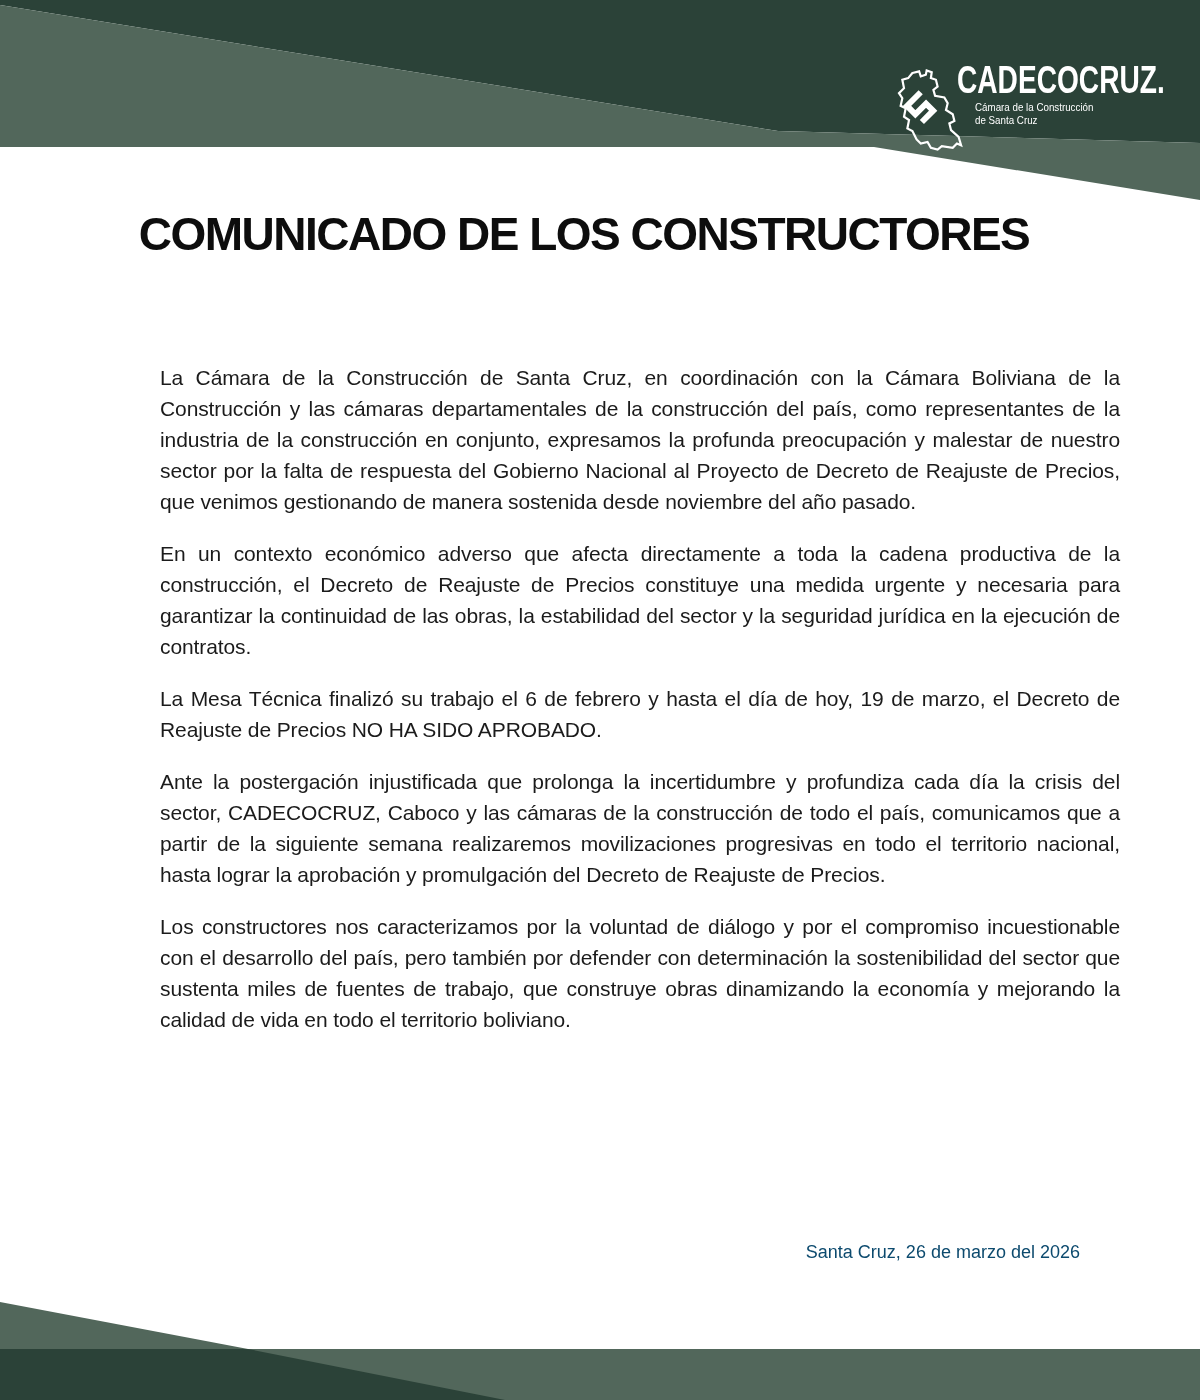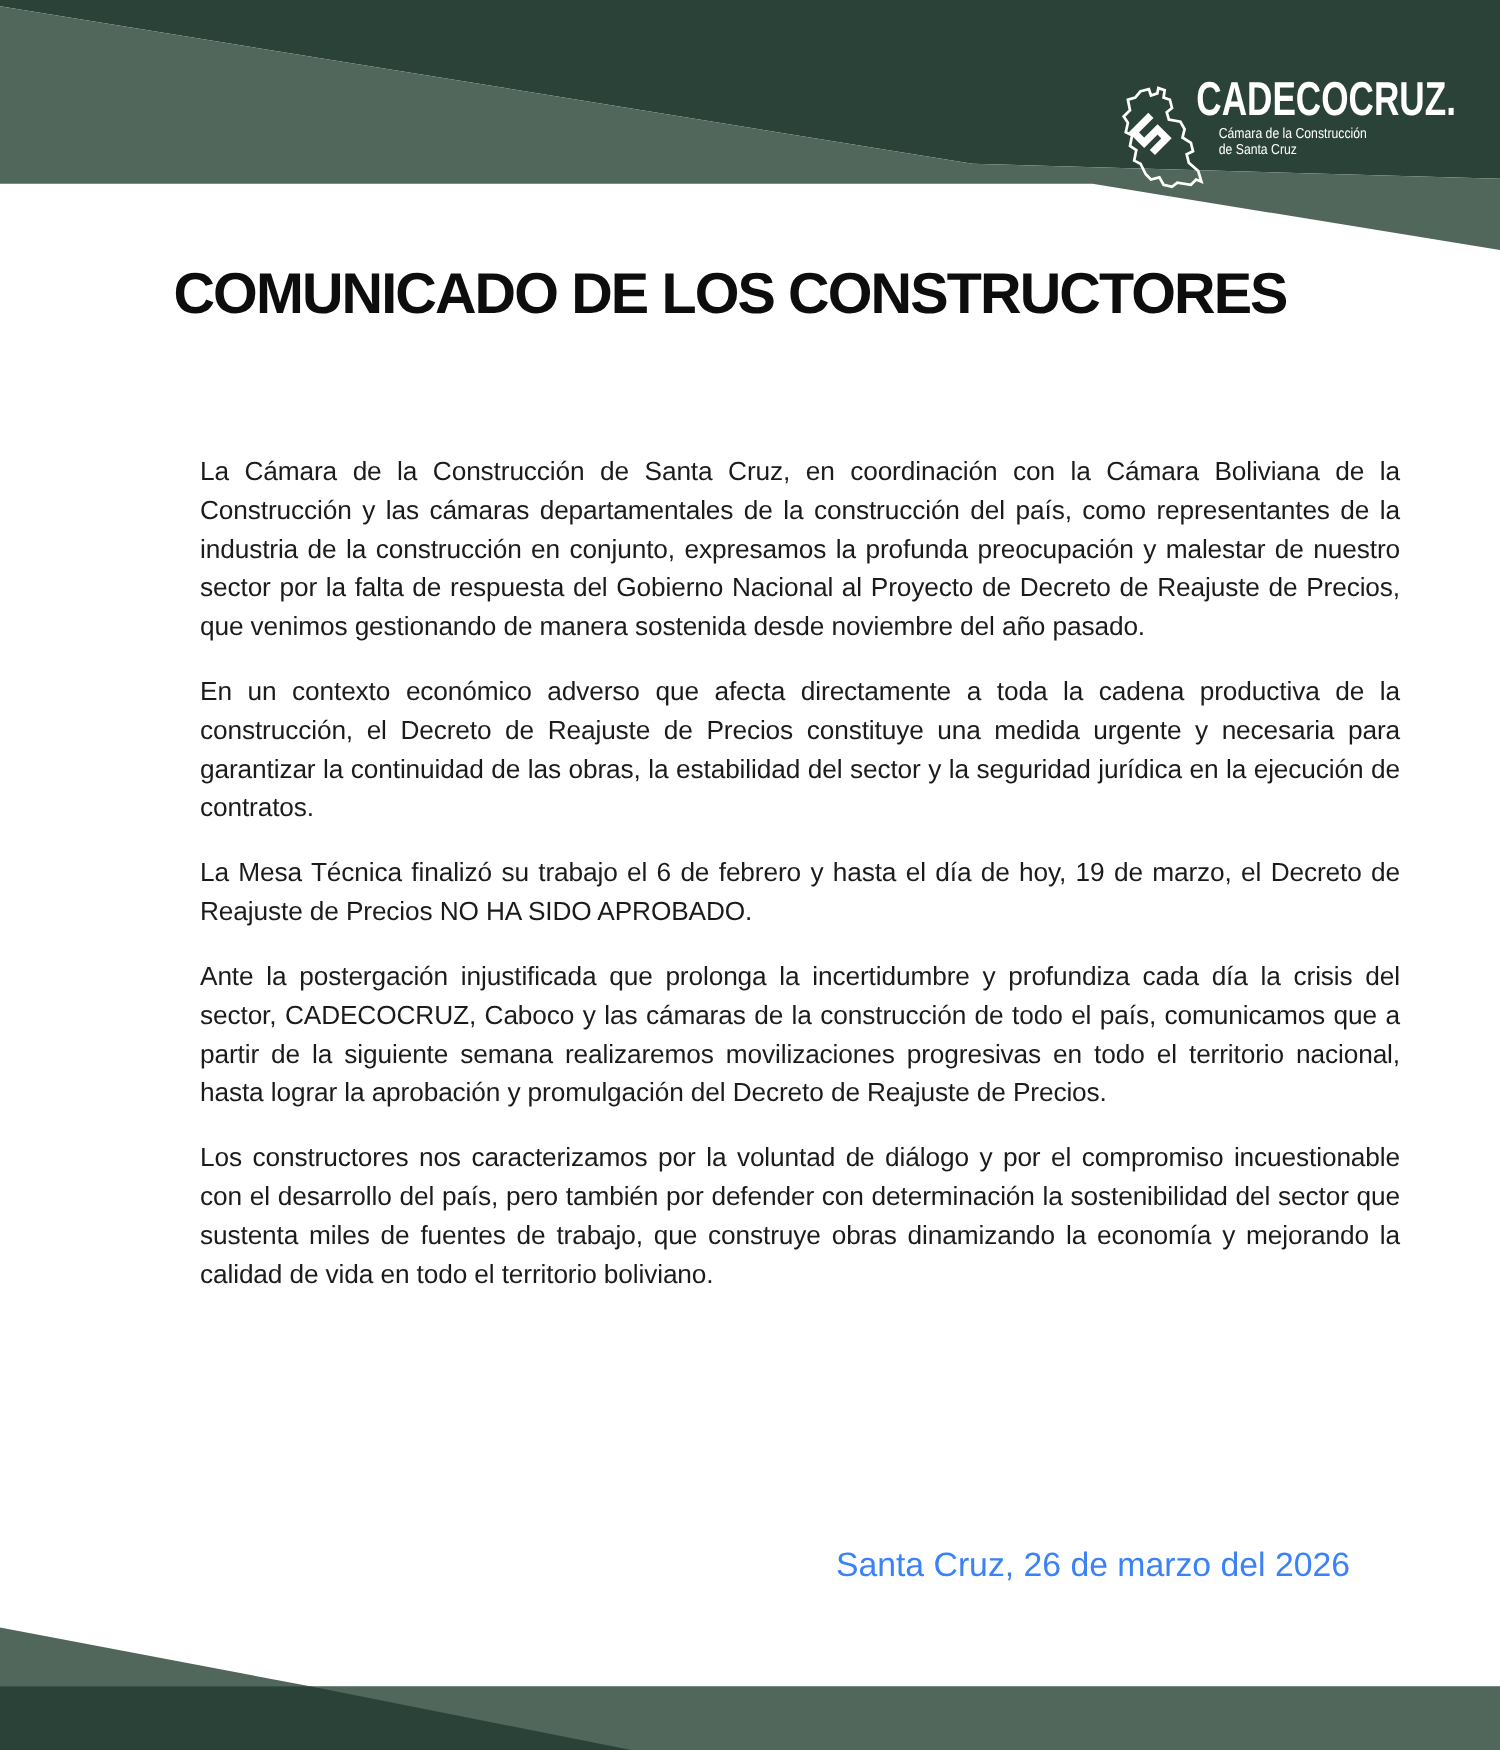--- a/index.html
+++ b/index.html
@@ -96,22 +96,22 @@
     text-align: justify;
   }
 
   
   .doc-date {
     position: absolute;
     top: 1237px;
     left: 120px;
     width: 960px;
     text-align: right;
-    color: #3b82f6;
-    font-size: 27px;
+    color: #0c4a6e;
+    font-size: 18px;
     line-height: 31px;
   }
 
   
   .footer-band {
     position: absolute;
     left: 0;
     bottom: 0;
     width: 1200px;
     height: 100px;

